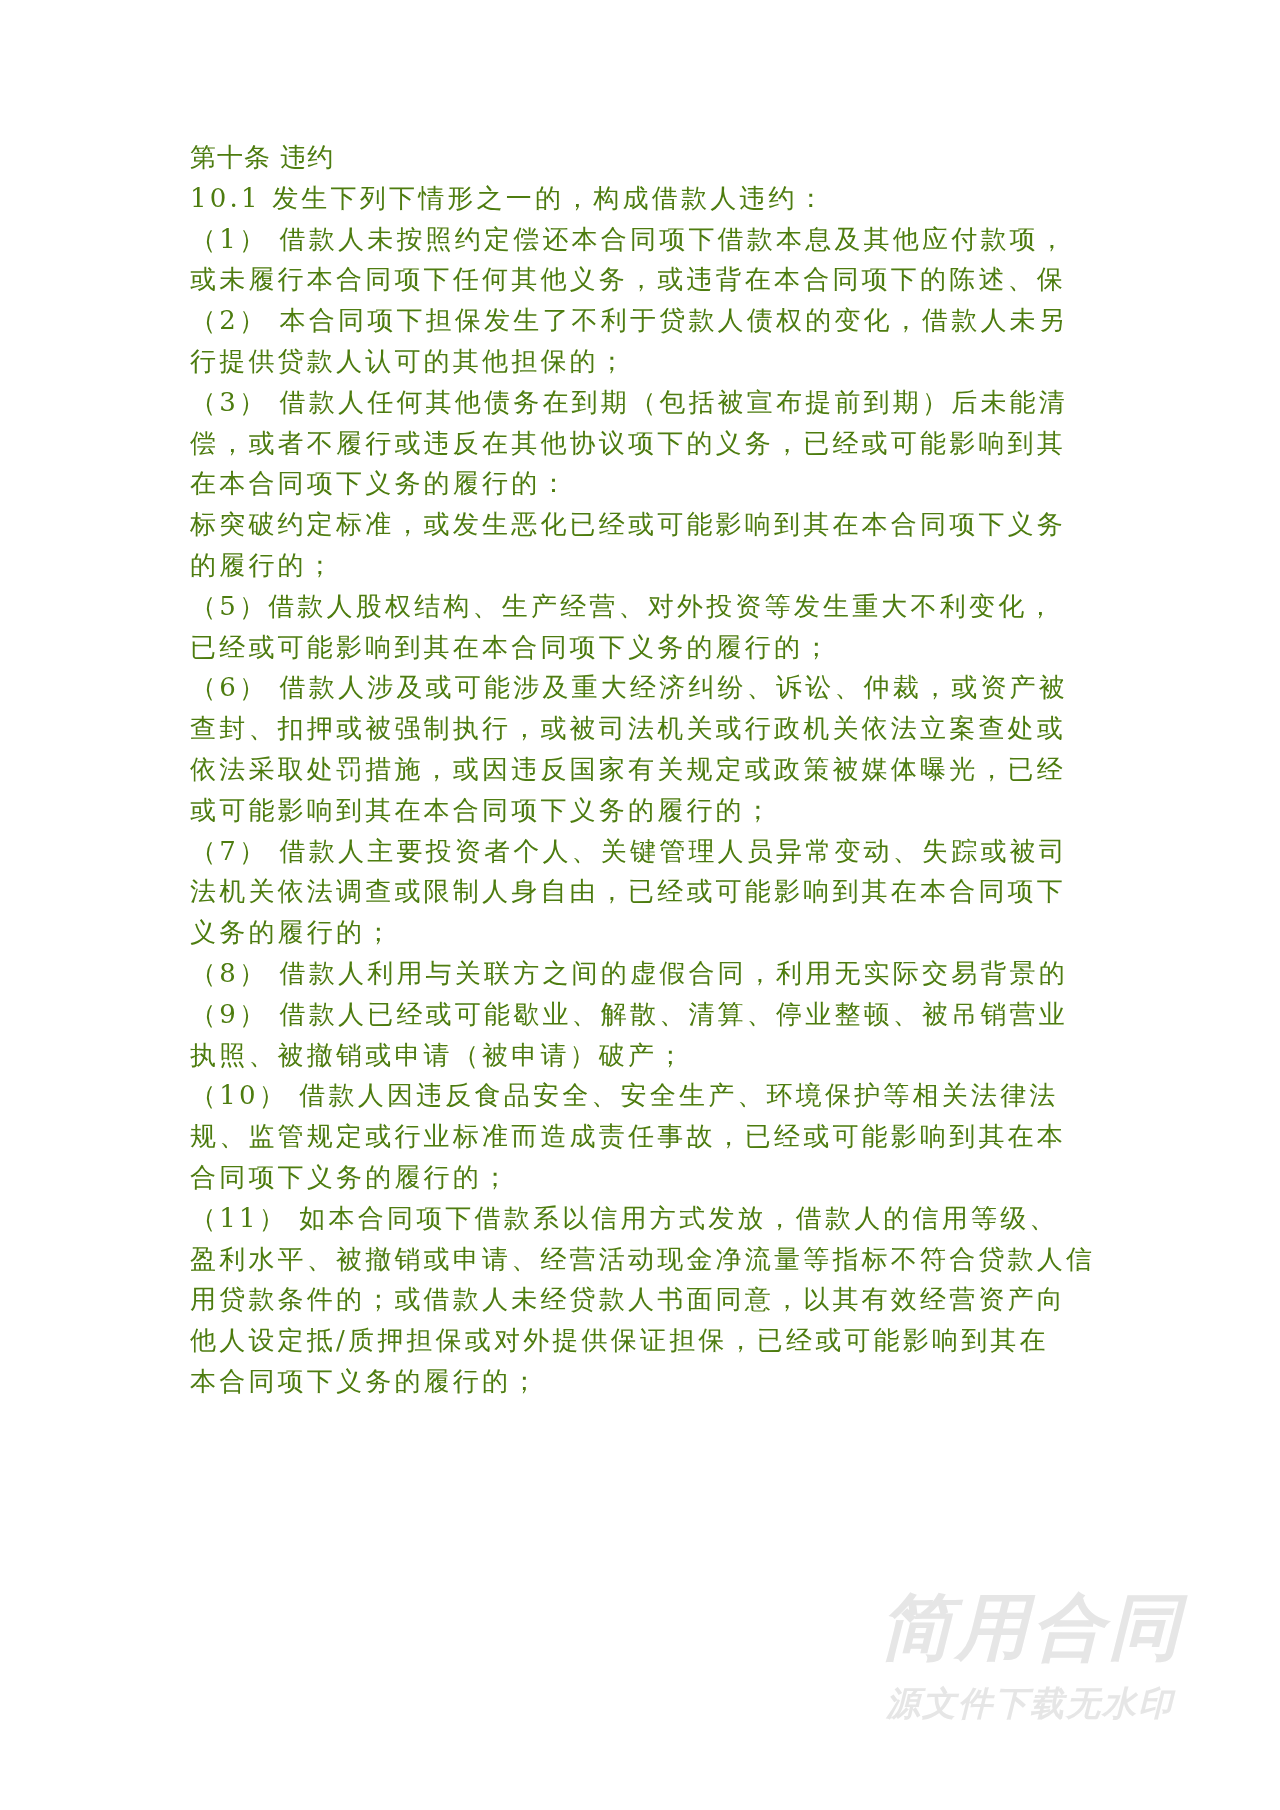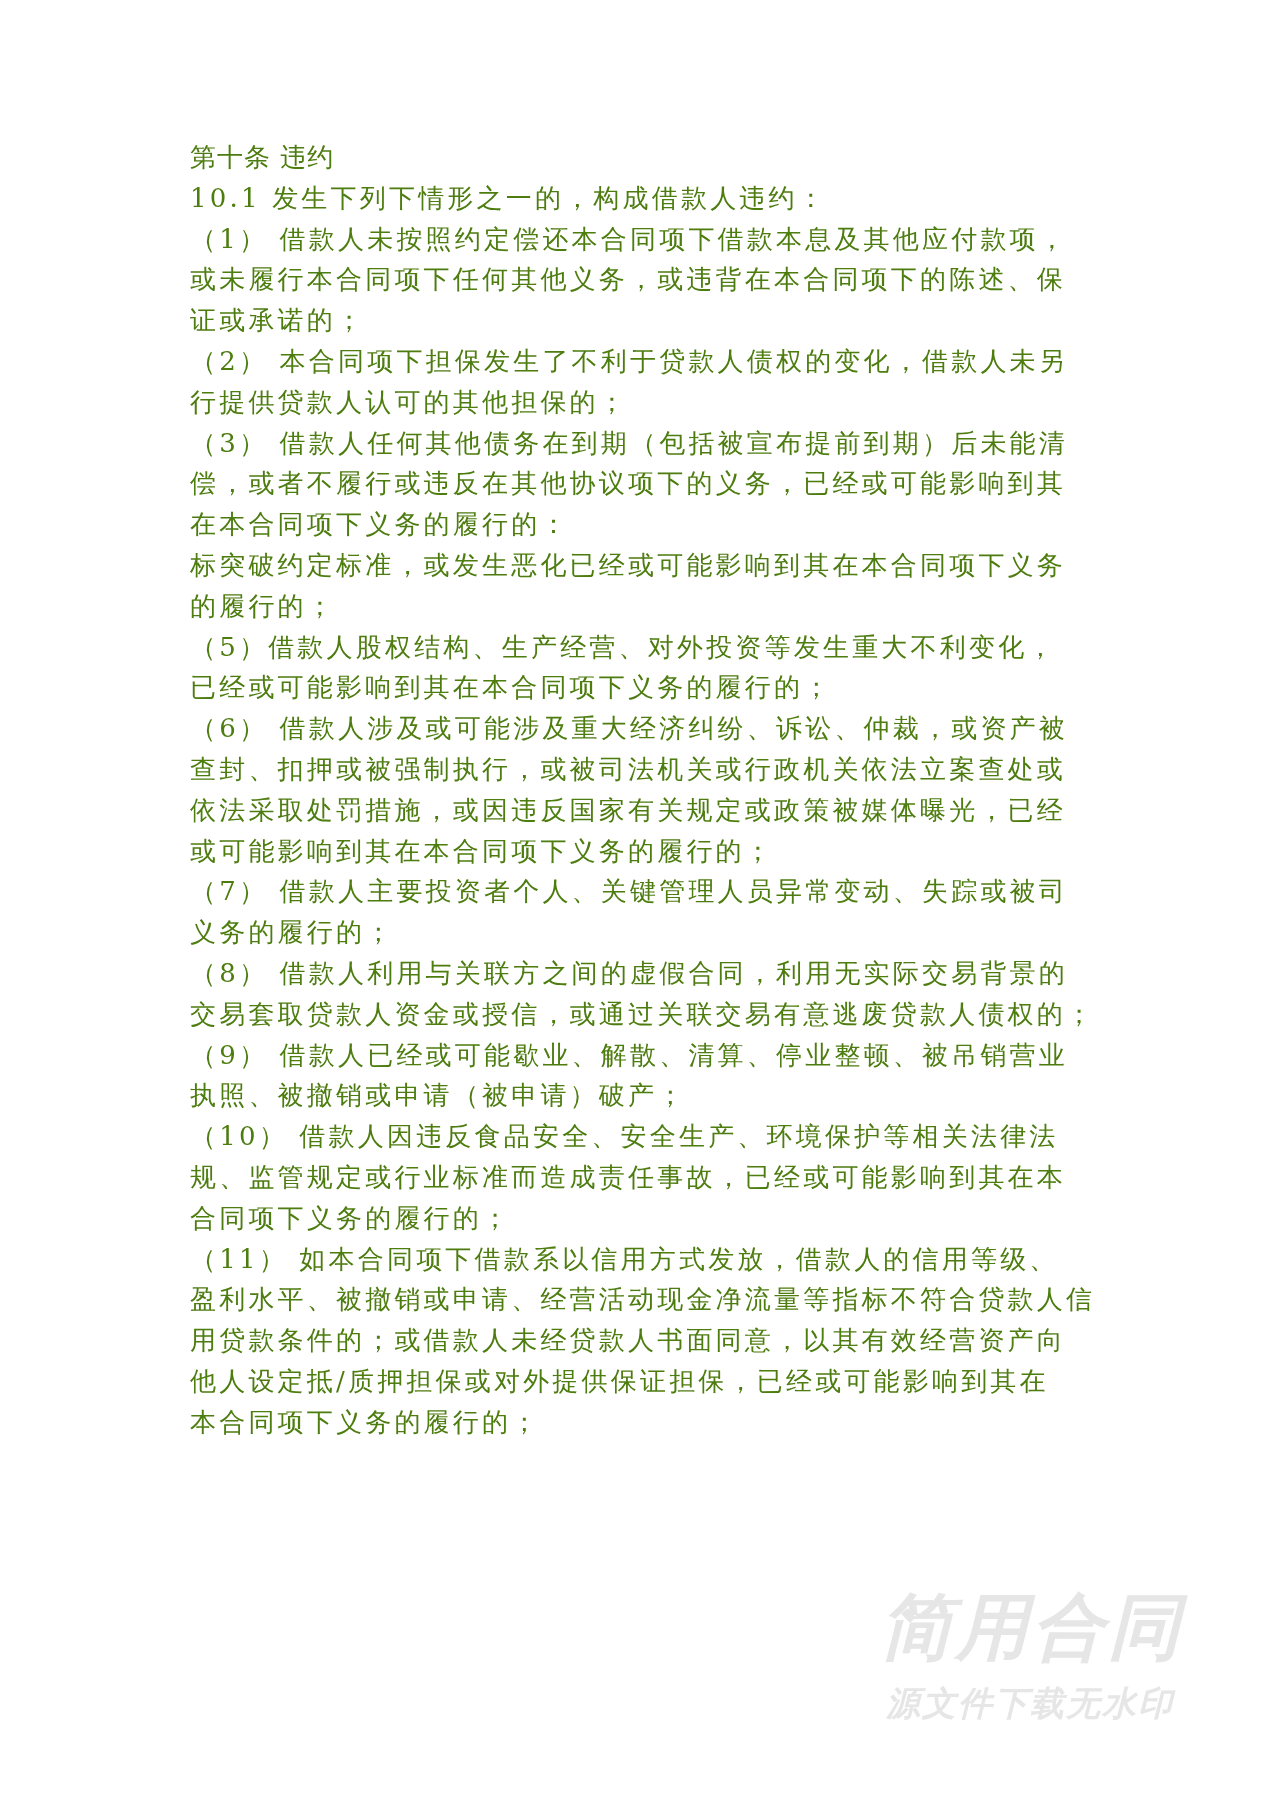--- a/index.html
+++ b/index.html
@@ -69,38 +69,37 @@
   </style>
 </head>
 <body>
 
 <div class="page">
   <div class="content">
     <span class="line heading">第十条 违约</span>
     <span class="line">10.1 发生下列下情形之一的，构成借款人违约：</span>
     <span class="line">（1） 借款人未按照约定偿还本合同项下借款本息及其他应付款项，</span>
     <span class="line">或未履行本合同项下任何其他义务，或违背在本合同项下的陈述、保</span>
-    <span class="line">证或承诺的；</span>
     <span class="line">（2） 本合同项下担保发生了不利于贷款人债权的变化，借款人未另</span>
     <span class="line">行提供贷款人认可的其他担保的；</span>
     <span class="line">（3） 借款人任何其他债务在到期（包括被宣布提前到期）后未能清</span>
     <span class="line">偿，或者不履行或违反在其他协议项下的义务，已经或可能影响到其</span>
     <span class="line">在本合同项下义务的履行的：</span>
     <span class="line">标突破约定标准，或发生恶化已经或可能影响到其在本合同项下义务</span>
     <span class="line">的履行的；</span>
     <span class="line">（5）借款人股权结构、生产经营、对外投资等发生重大不利变化，</span>
     <span class="line">已经或可能影响到其在本合同项下义务的履行的；</span>
     <span class="line">（6） 借款人涉及或可能涉及重大经济纠纷、诉讼、仲裁，或资产被</span>
     <span class="line">查封、扣押或被强制执行，或被司法机关或行政机关依法立案查处或</span>
     <span class="line">依法采取处罚措施，或因违反国家有关规定或政策被媒体曝光，已经</span>
     <span class="line">或可能影响到其在本合同项下义务的履行的；</span>
     <span class="line">（7） 借款人主要投资者个人、关键管理人员异常变动、失踪或被司</span>
+    <span class="line">法机关依法调查或限制人身自由，已经或可能影响到其在本合同项下</span>
     <span class="line">义务的履行的；</span>
     <span class="line">（8） 借款人利用与关联方之间的虚假合同，利用无实际交易背景的</span>
-    <span class="line">交易套取贷款人资金或授信，或通过关联交易有意逃废贷款人债权的；</span>
     <span class="line">（9） 借款人已经或可能歇业、解散、清算、停业整顿、被吊销营业</span>
     <span class="line">执照、被撤销或申请（被申请）破产；</span>
     <span class="line">（10） 借款人因违反食品安全、安全生产、环境保护等相关法律法</span>
     <span class="line">规、监管规定或行业标准而造成责任事故，已经或可能影响到其在本</span>
     <span class="line">合同项下义务的履行的；</span>
     <span class="line">（11） 如本合同项下借款系以信用方式发放，借款人的信用等级、</span>
     <span class="line">盈利水平、被撤销或申请、经营活动现金净流量等指标不符合贷款人信</span>
     <span class="line">用贷款条件的；或借款人未经贷款人书面同意，以其有效经营资产向</span>
     <span class="line">他人设定抵/质押担保或对外提供保证担保，已经或可能影响到其在</span>
     <span class="line">本合同项下义务的履行的；</span>

